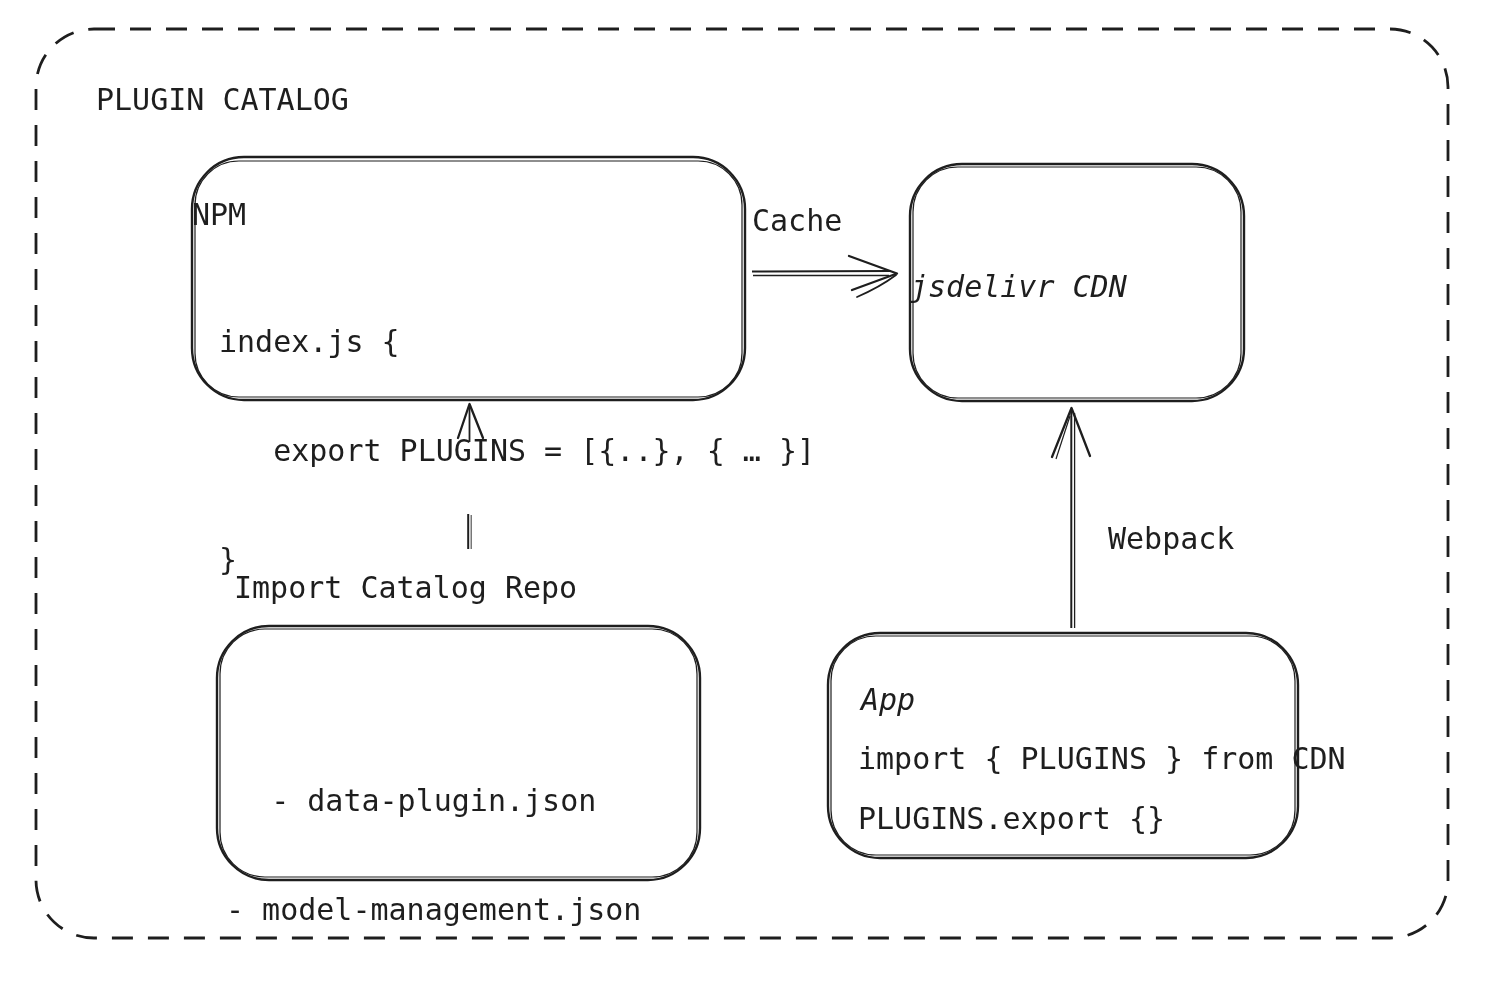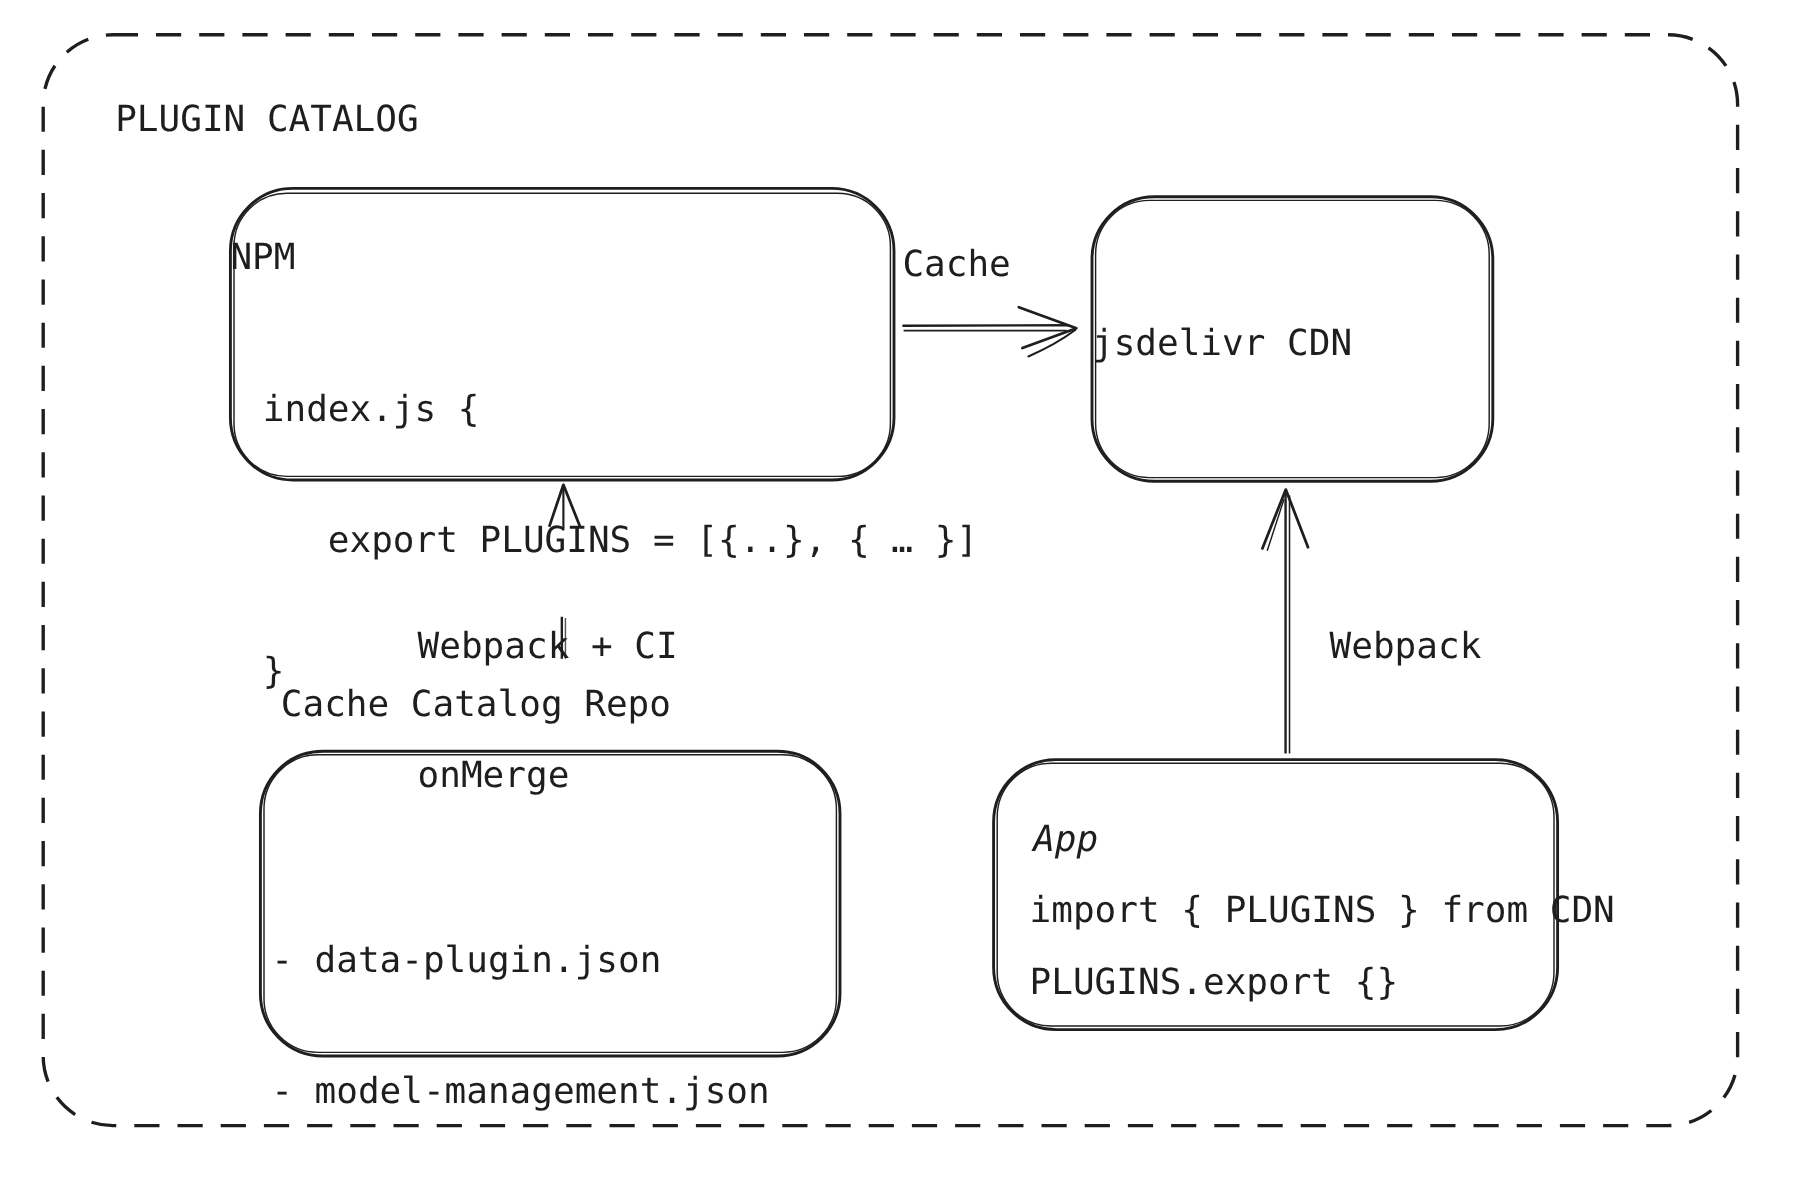--- a/index.html
+++ b/index.html
@@ -26,21 +26,21 @@
   .txt {
     position: absolute;
     font-size: 30px;
     font-weight: 500;
     line-height: 1.25;
     white-space: pre;
     color: #1e1e1e;
   }
   .center { text-align: left; }
   .code-block div { line-height: 34px; }
-  .files-block div { line-height: 34px; }
+  .files-block div { line-height: 34px; text-align: center; }
   .two-line div { line-height: 33px; }
 </style>
 </head>
 <body>
 
 <div class="canvas">
 
   <svg class="scene" viewBox="0 0 1506 1002" fill="none">
 
     <rect x="36" y="29" width="1412" height="909" rx="58" stroke="#1e1e1e" stroke-width="2.8" stroke-dasharray="21 15"></rect>
@@ -91,28 +91,24 @@
 
   <div class="txt center" style="left:192px; top:196px; width:553px;">NPM</div>
   <div class="txt code-block" style="left:219px; top:250px;">
     <div>index.js {</div>
     <div>   export PLUGINS = [{..}, { … }]</div>
     <div>}</div>
   </div>
 
   <div class="txt center" style="left:752px; top:202px; width:150px;">Cache</div>
 
-  <div class="txt center" style="left:910px; top:268px; width:334px;">jsdelivr CDN</div>
+  <div class="txt center" style="left:910px; top:268px; width:334px;font-style:italic;">jsdelivr CDN</div>
 
-  <div class="txt center two-line" style="left:348px; top:447px; width:242px;">
-    <div>Webpack + CI</div>
-    <div>onMerge</div>
-  </div>
 
-  <div class="txt center" style="left:234px; top:569px; width:400px;">Cache Catalog Repo</div>
+  <div class="txt center" style="left:234px; top:569px; width:400px;">Import Catalog Repo</div>
   <div class="txt files-block" style="left:226px; top:709px;">
     <div>- data-plugin.json</div>
     <div>- model-management.json</div>
     <div>...</div>
   </div>
 
   <div class="txt" style="left:1108px; top:520px;">Webpack</div>
 
   <div class="txt" style="left:861px; top:681px;font-style:italic;">App</div>
   <div class="txt" style="left:858px; top:740px;">import { PLUGINS } from CDN</div>

